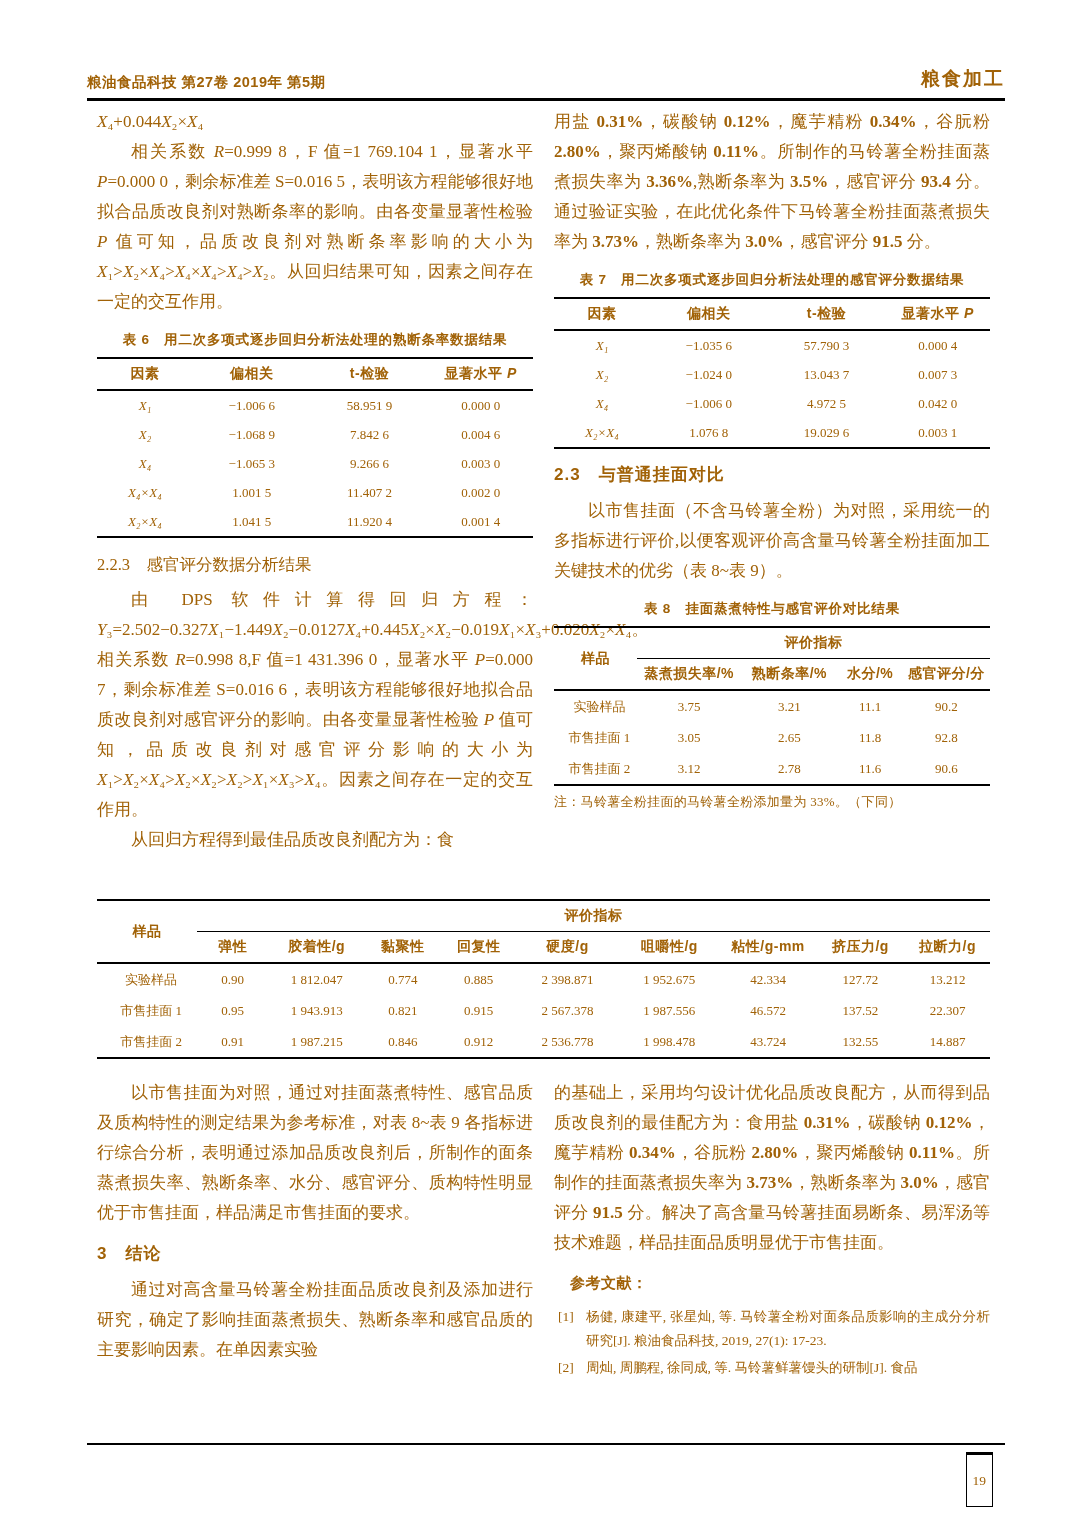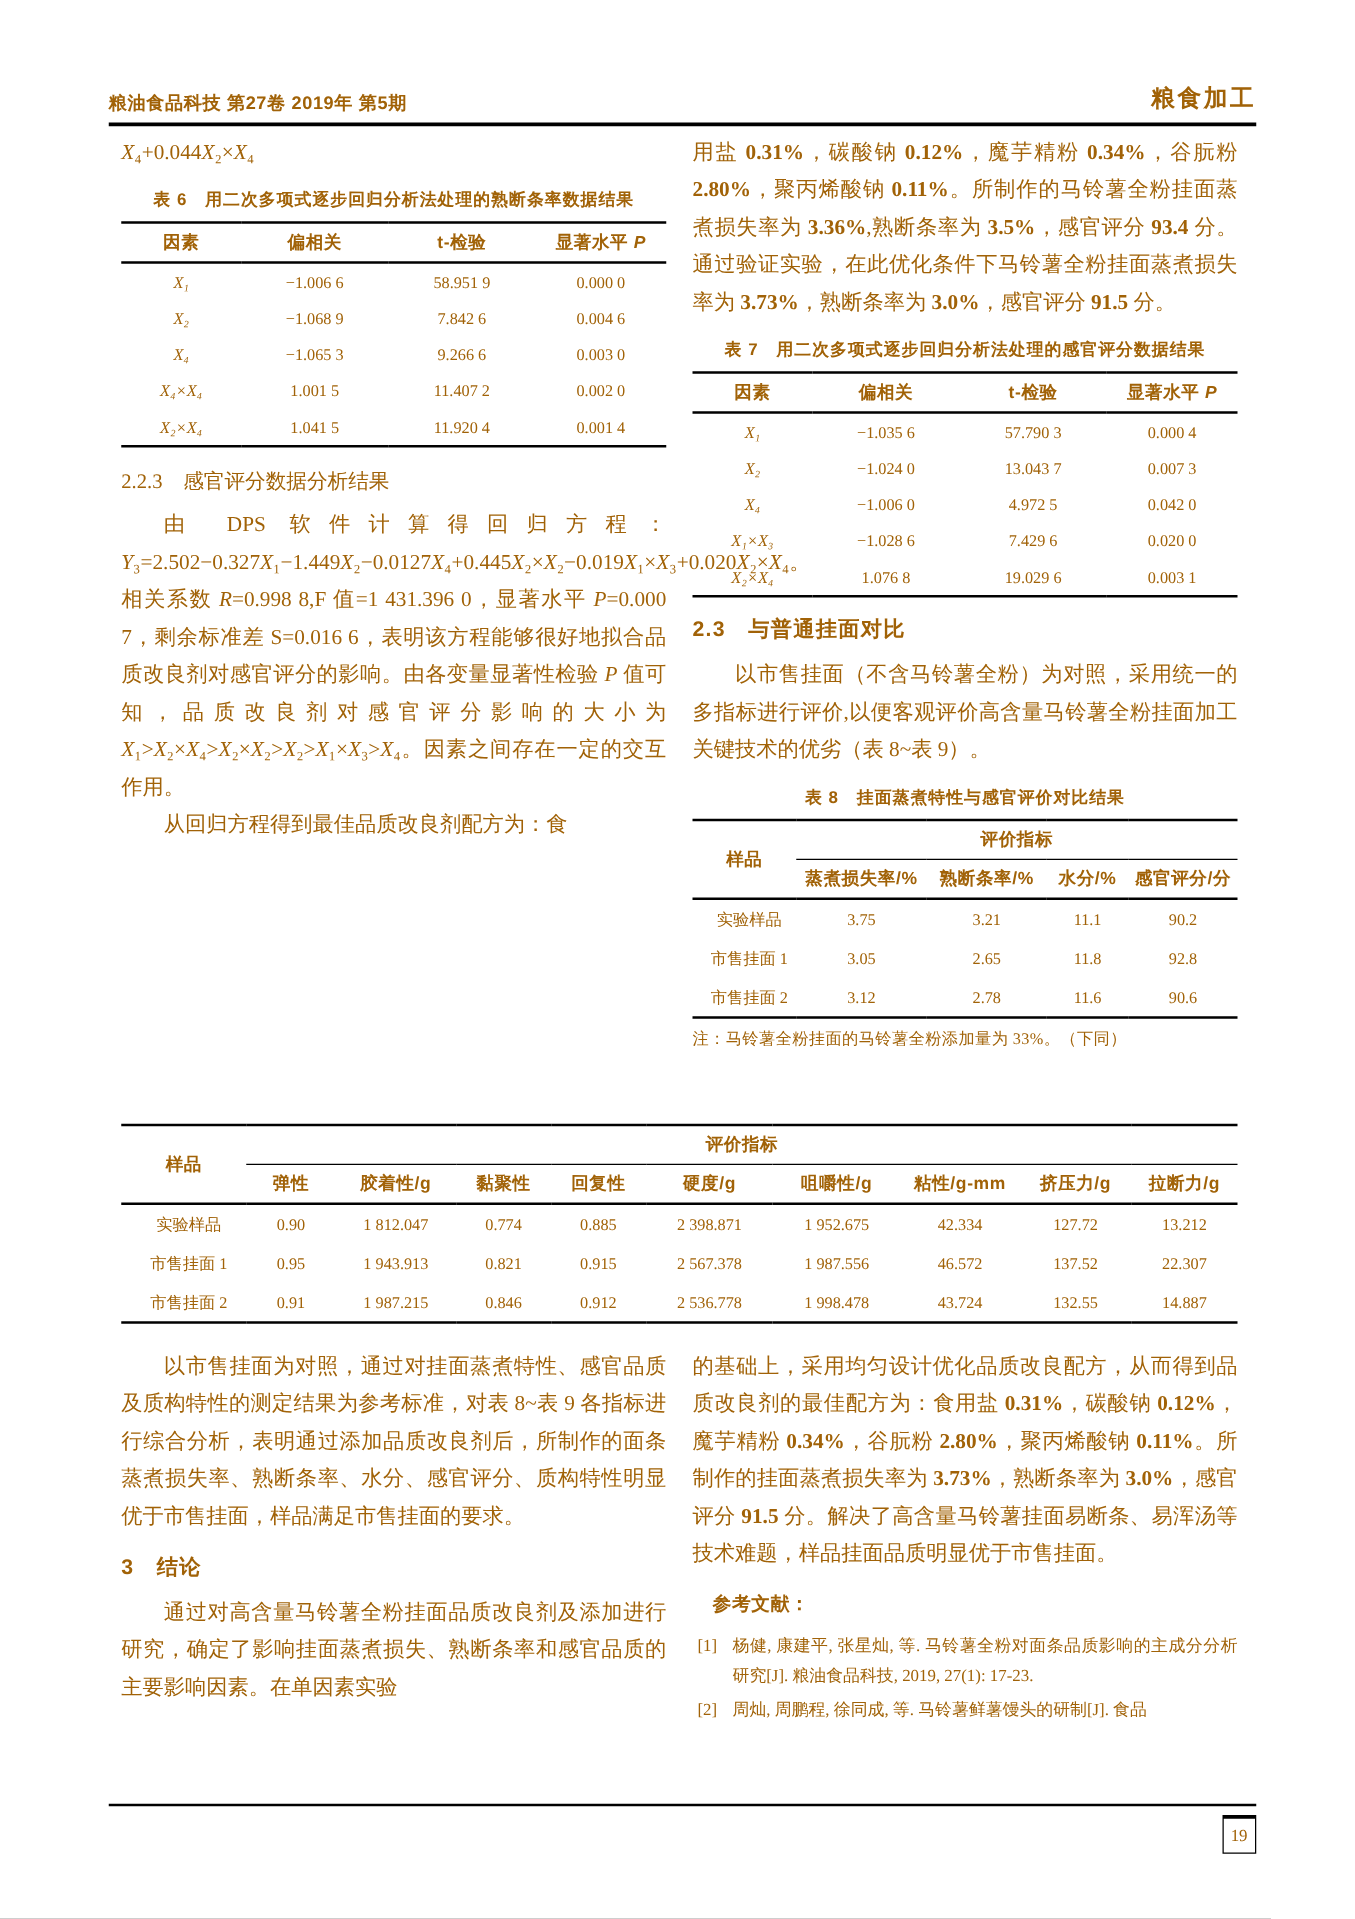--- a/index.html
+++ b/index.html
@@ -64,39 +64,40 @@
   .refs-heading {
     font-family:"Liberation Sans","DejaVu Sans",sans-serif;
     font-size:15px; font-weight:bold; margin:16px 16px 12px; letter-spacing:0.5px;
   }
   .ref-item { display:flex; font-size:13.5px; line-height:24px; margin-bottom:3px; }
   .ref-marker { flex:0 0 32px; padding-left:4px; }
   .ref-text { flex:1; text-align:justify; }
   
   .page-footer { position:absolute; top:1443px; left:87px; right:79px; border-top:2px solid #000; }
   .page-num-box {
-    float:right; margin-top:7px; 
+    float:right; margin-top:7px; margin-right:12px;
     border:1.5px solid #000; border-top:3.5px solid #000;
-    padding:4px 6px; font-size:13.5px; line-height:19px;
+    padding:16px 6px; font-size:13.5px; line-height:19px;
   }
 </style>
 </head>
 <body>
 
 <div class="page">
 
   <div class="page-header">
     <span class="journal-line">粮油食品科技 第27卷 2019年 第5期</span>
     <span class="column-title">粮食加工</span>
   </div>
 
   <div class="cols top-cols">
 
     <div class="col">
       <p class="body"><i>X</i>₄+0.044<i>X</i>₂×<i>X</i>₄</p>
+      <p class="body indent">相关系数 <i>R</i>=0.999 8，F 值=1 769.104 1，显著水平 <i>P</i>=0.000 0，剩余标准差 S=0.016 5，表明该方程能够很好地拟合品质改良剂对熟断条率的影响。由各变量显著性检验 <i>P</i> 值可知，品质改良剂对熟断条率影响的大小为 <i>X</i>₁&gt;<i>X</i>₂×<i>X</i>₄&gt;<i>X</i>₄×<i>X</i>₄&gt;<i>X</i>₄&gt;<i>X</i>₂。从回归结果可知，因素之间存在一定的交互作用。</p>
 
       <div class="table-block">
         <div class="tbl-caption">表 6　用二次多项式逐步回归分析法处理的熟断条率数据结果</div>
         <table class="tbl tbl-simple">
           <colgroup>
               <col style="width:22%">
               <col style="width:27%">
               <col style="width:27%">
               <col style="width:24%">
             </colgroup>
@@ -179,26 +180,20 @@
                 <td class="factor">X₂</td>
                 <td>−1.024 0</td>
                 <td>13.043 7</td>
                 <td>0.007 3</td>
               </tr>
             <tr>
                 <td class="factor">X₄</td>
                 <td>−1.006 0</td>
                 <td>4.972 5</td>
                 <td>0.042 0</td>
-              </tr>
-            <tr>
-                <td class="factor">X₁×X₃</td>
-                <td>−1.028 6</td>
-                <td>7.429 6</td>
-                <td>0.020 0</td>
               </tr>
             <tr>
                 <td class="factor">X₂×X₄</td>
                 <td>1.076 8</td>
                 <td>19.029 6</td>
                 <td>0.003 1</td>
               </tr>
           </tbody>
         </table>
       </div>

